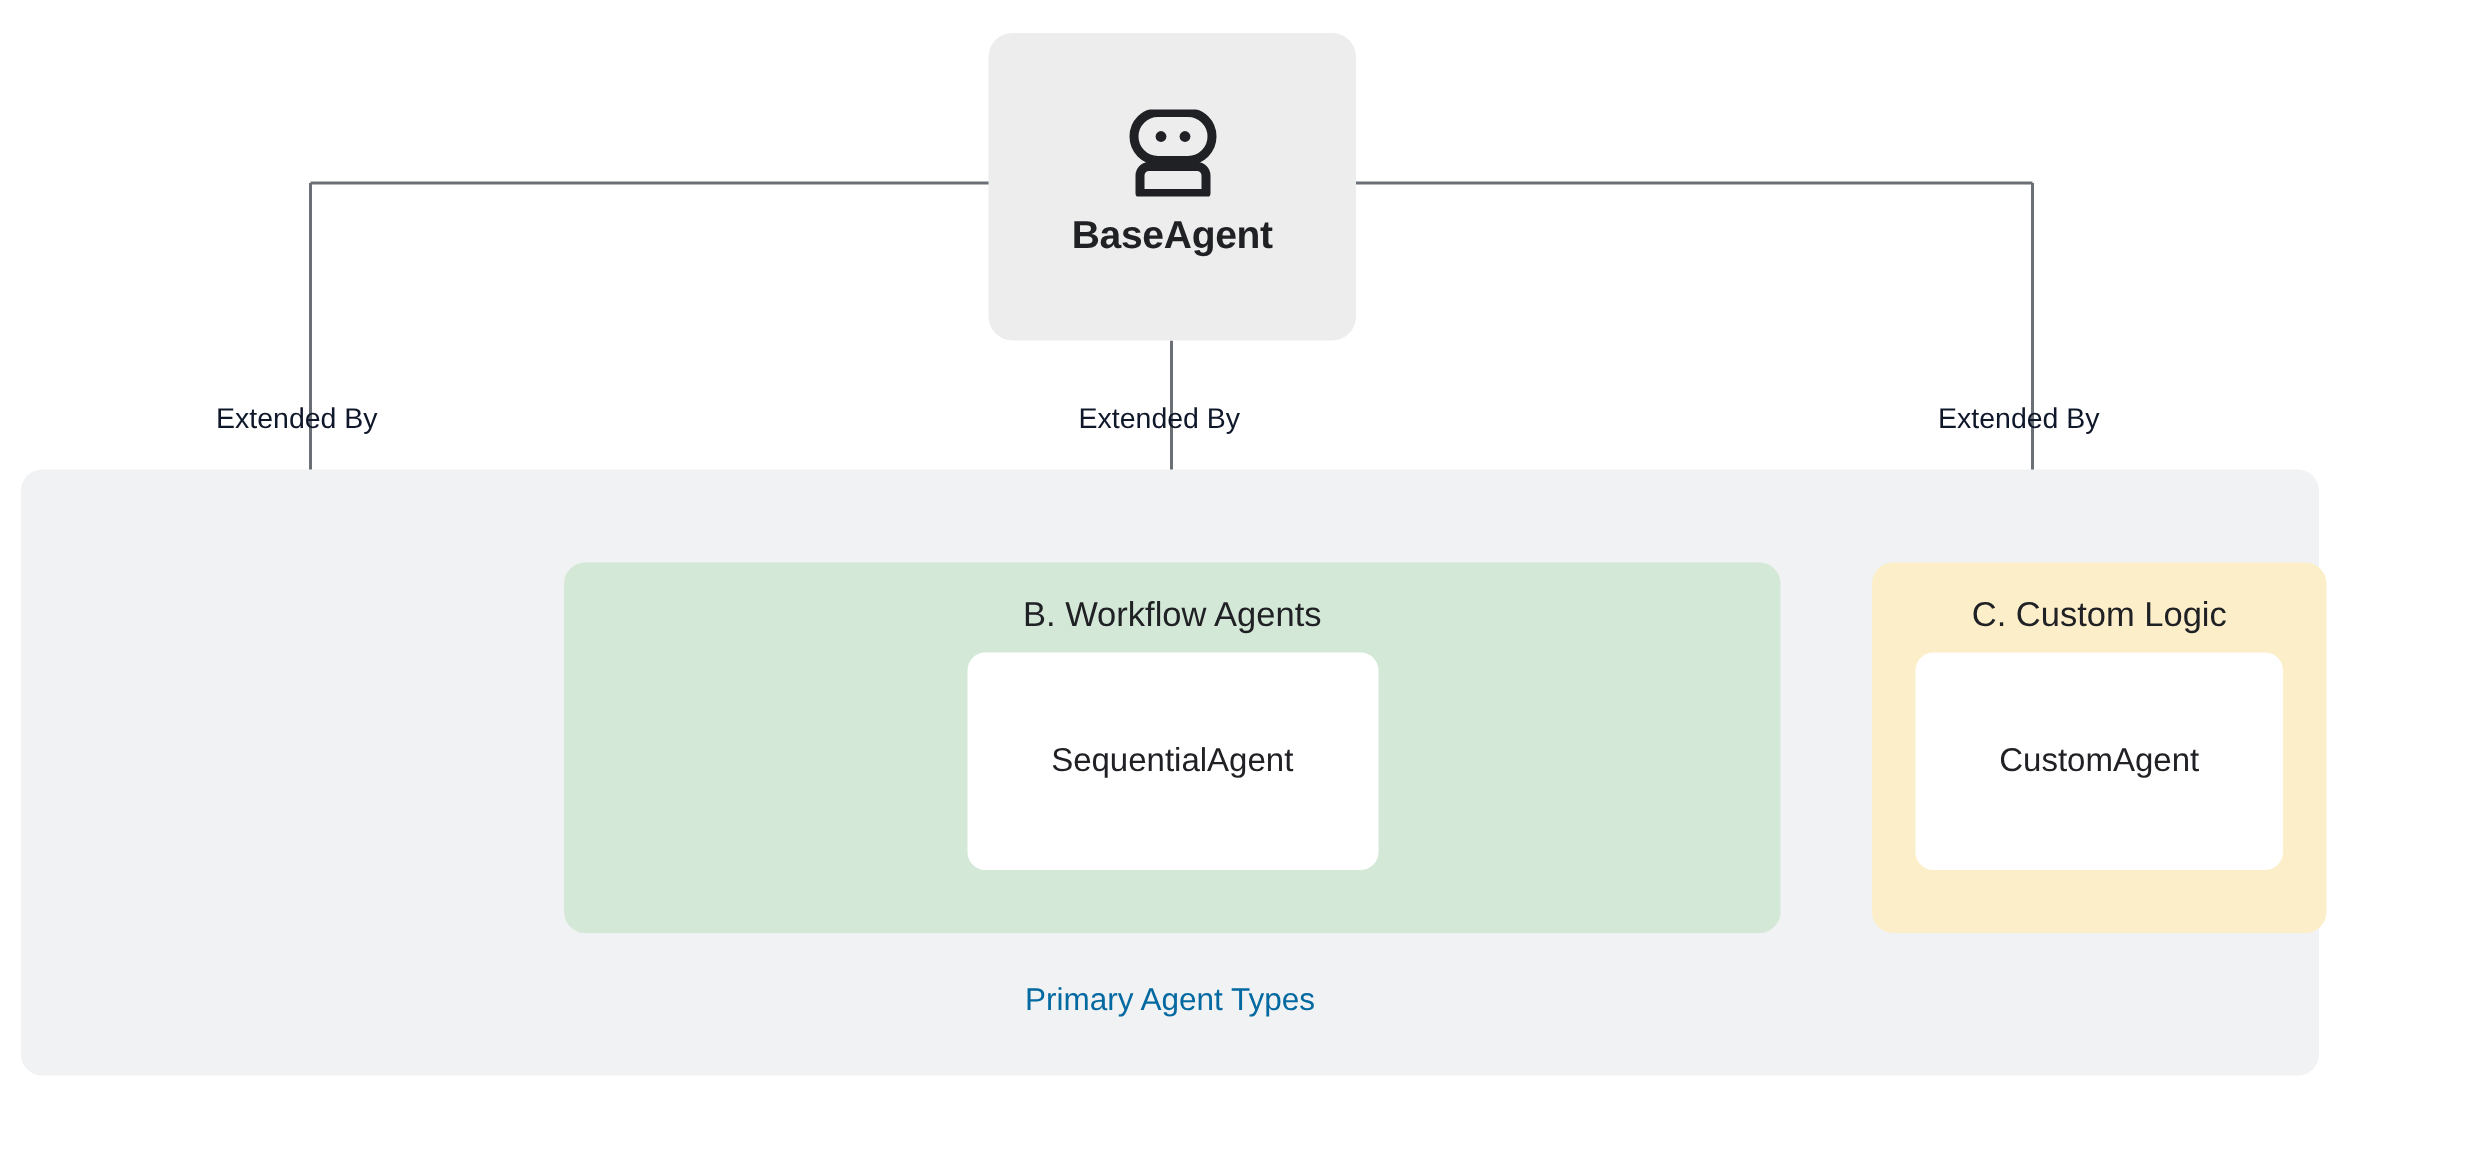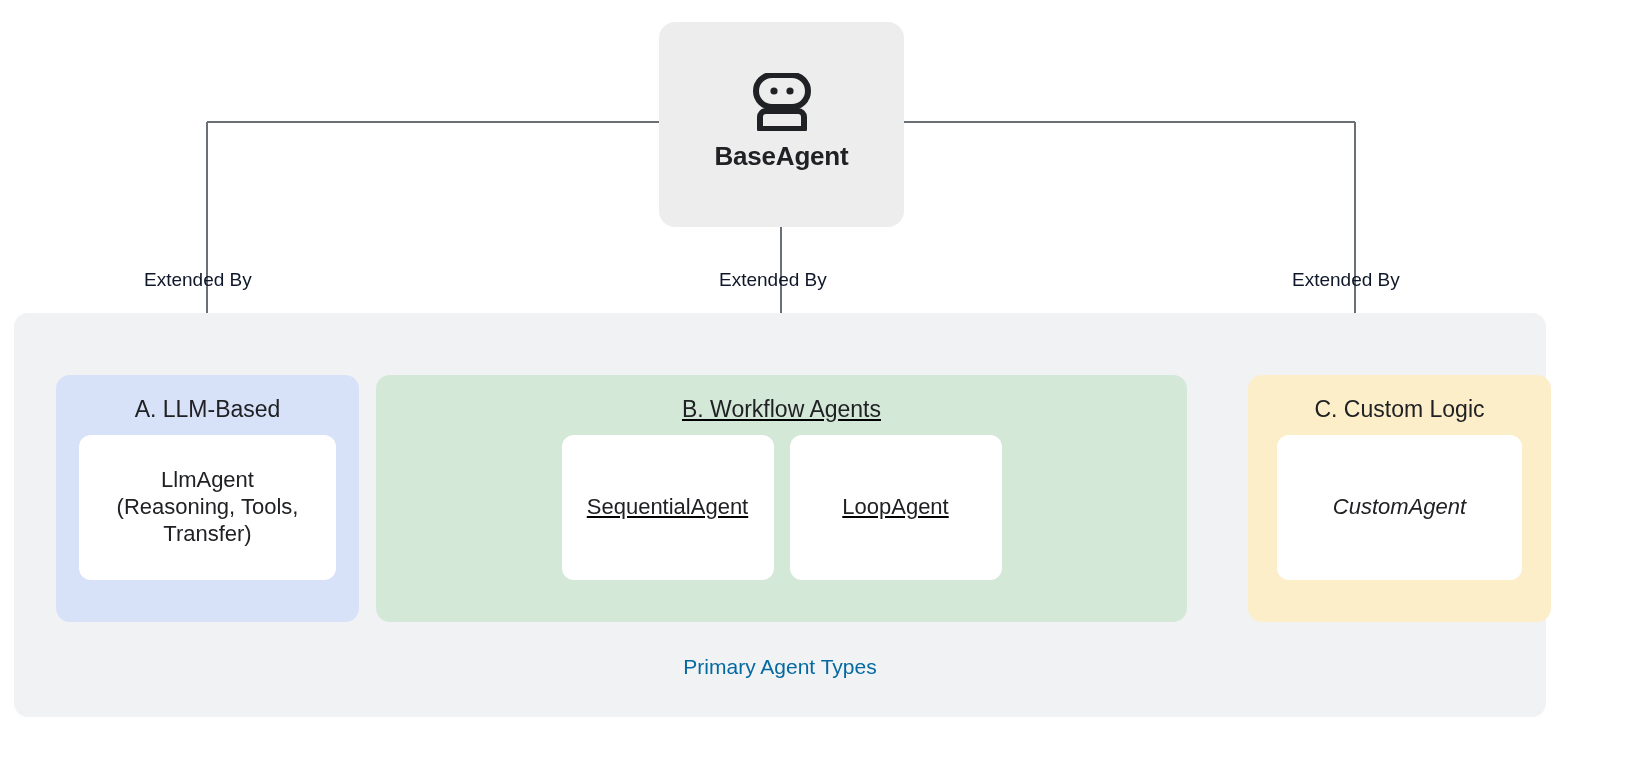--- a/index.html
+++ b/index.html
@@ -137,31 +137,30 @@
     height: 247px;
     background: #d7e1f8;
   }
   #panel-llm .agent-card { width: 257px; height: 145px; }
 
   #panel-workflow {
     left: 376px;
     width: 811px;
     height: 247px;
     background: #d4e8d8;
-    text-decoration: underline;
-  }
-  #panel-workflow .agent-card { width: 212px; height: 145px; }
+  }
+  #panel-workflow .agent-card { width: 274px; height: 145px; }
 
   #panel-custom {
     left: 1248px;
     width: 303px;
     height: 247px;
     background: #fbeec9;
   }
-  #panel-custom .agent-card { width: 245px; height: 145px; font-style: italic; }
+  #panel-custom .agent-card { width: 245px; height: 145px; }
 </style>
 </head>
 <body>
 
 <div id="canvas">
 
   <svg id="connectors" viewBox="0 0 1646 772" width="1646" height="772">
     <g stroke="#6b7076" stroke-width="2" fill="none">
 
       <path d="M207,122 L1355,122"></path>
@@ -190,32 +189,25 @@
   </div>
 
   <div class="edge-label" id="edge-label-left">Extended By</div>
   <div class="edge-label" id="edge-label-center">Extended By</div>
   <div class="edge-label" id="edge-label-right">Extended By</div>
 
   <div id="agent-types-container">
     <div id="agent-types-caption">Primary Agent Types</div>
   </div>
 
-  <div class="category-panel" id="panel-llm">
-    <div class="panel-title">A. LLM-Based</div>
-    <div class="panel-cards">
-      <div class="agent-card">LlmAgent<br>(Reasoning, Tools,<br>Transfer)</div>
-    </div>
-  </div>
 
   <div class="category-panel" id="panel-workflow">
     <div class="panel-title">B. Workflow Agents</div>
     <div class="panel-cards">
       <div class="agent-card">SequentialAgent</div>
-      <div class="agent-card">LoopAgent</div>
     </div>
   </div>
 
   <div class="category-panel" id="panel-custom">
     <div class="panel-title">C. Custom Logic</div>
     <div class="panel-cards">
       <div class="agent-card">CustomAgent</div>
     </div>
   </div>
 

